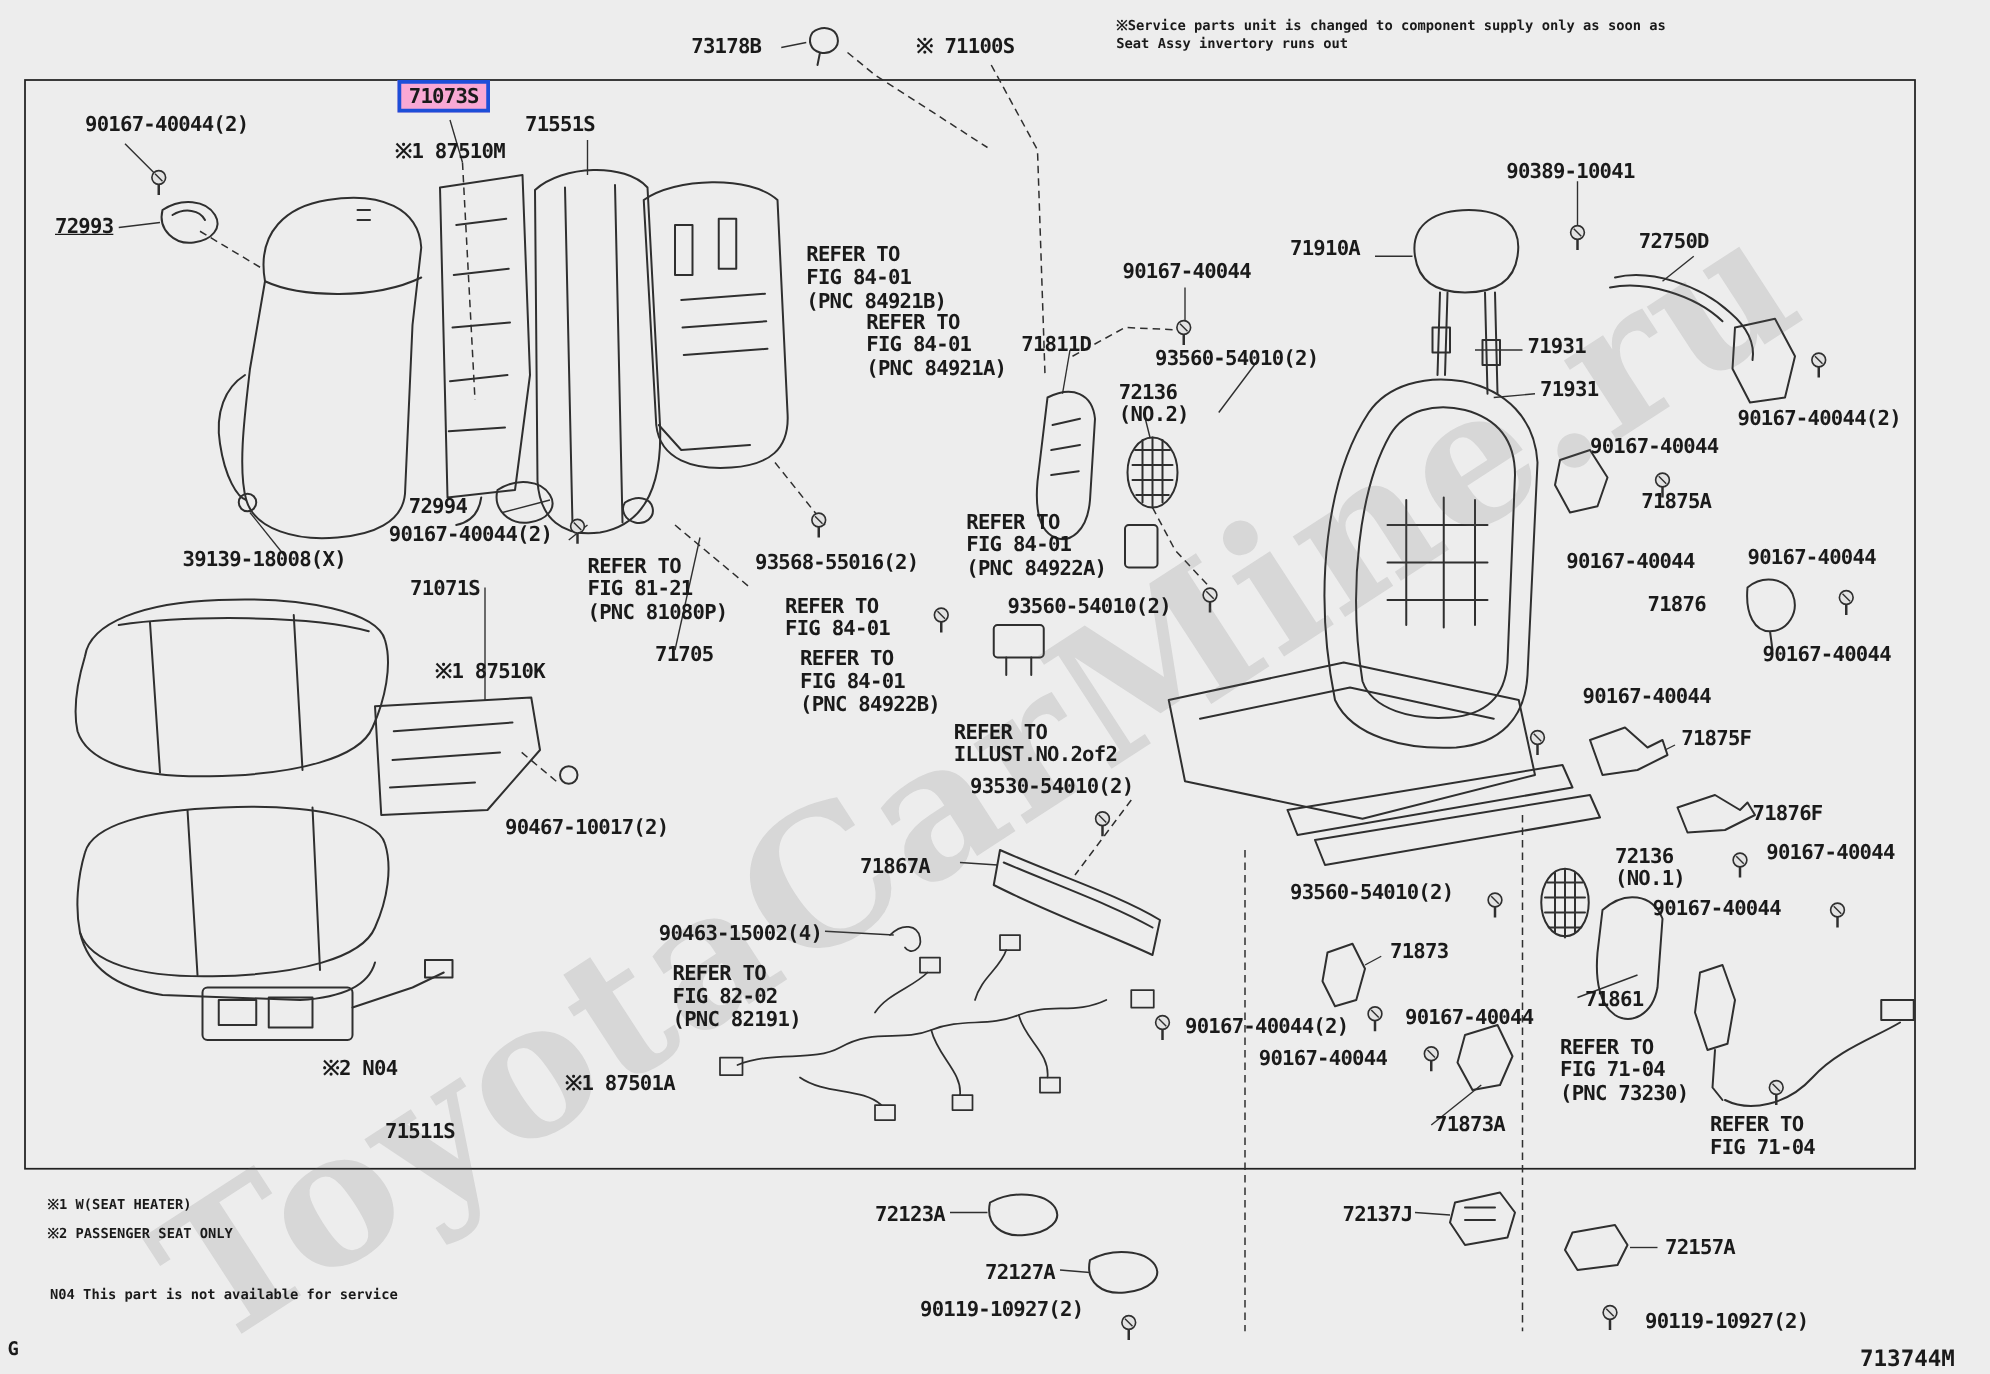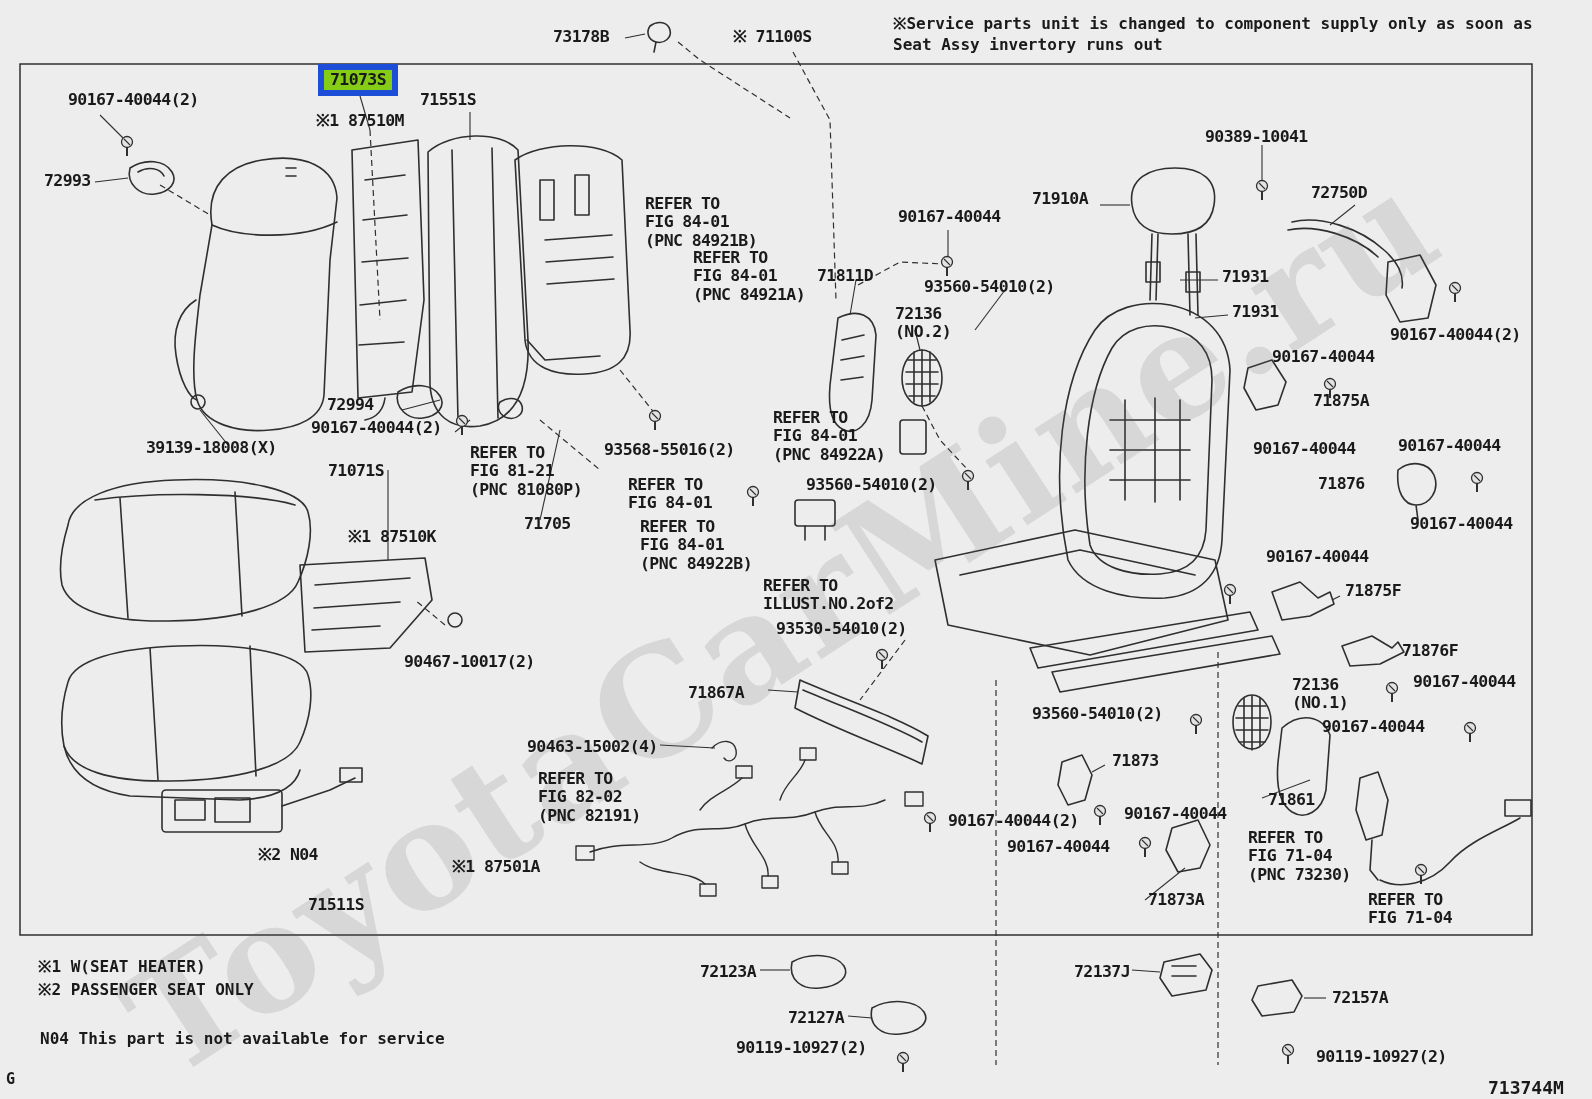--- a/index.html
+++ b/index.html
@@ -23,28 +23,28 @@
   #labels-layer { position:absolute; left:0; top:0; width:1592px; height:1081px; z-index:3; }
   .part-label {
     position:absolute;
     font-weight:bold;
     font-size:16.5px;
     line-height:1.12;
     letter-spacing:-0.6px;
     white-space:pre-line;
   }
   .part-label.boxed {
-    border:6px solid #1d4ed8;
+    border:3px solid #1d4ed8;
     padding:1px 6px;
-    background:#84cc16;
+    background:#f9a8d4;
   }
   .note {
     position:absolute;
     font-weight:bold;
-    font-size:16px;
+    font-size:11px;
     line-height:1.3;
     white-space:pre-line;
     z-index:3;
   }
 </style>
 </head>
 <body>
 
 <svg id="drawing" width="1592" height="1099" viewBox="0 0 1592 1099" xmlns="http://www.w3.org/2000/svg">
   <defs>
@@ -276,21 +276,21 @@
 
 <div id="watermark">ToyotaCarMine.ru</div>
 
 <div id="labels-layer">
     <div class="part-label" style="left: 553px; top: 28px;">73178B</div>
     <div class="part-label" style="left: 733px; top: 28px;">※ 71100S</div>
     <div class="part-label" style="left: 68px; top: 91px;">90167-40044(2)</div>
     <div class="part-label boxed" style="left: 318px; top: 64px;">71073S</div>
     <div class="part-label" style="left: 316px; top: 112px;">※1 87510M</div>
     <div class="part-label" style="left: 420px; top: 91px;">71551S</div>
-    <div class="part-label" style="left: 44px; top: 172px;">72993</div>
+    <div class="part-label" style="left: 44px; top: 172px; text-decoration: underline;">72993</div>
     <div class="part-label" style="left: 1205px; top: 128px;">90389-10041</div>
     <div class="part-label" style="left: 1032px; top: 190px;">71910A</div>
     <div class="part-label" style="left: 1311px; top: 184px;">72750D</div>
     <div class="part-label" style="left: 898px; top: 208px;">90167-40044</div>
     <div class="part-label" style="left: 645px; top: 195px;">REFER TO
 FIG 84-01
 (PNC 84921B)</div>
     <div class="part-label" style="left: 693px; top: 249px;">REFER TO
 FIG 84-01
 (PNC 84921A)</div>

